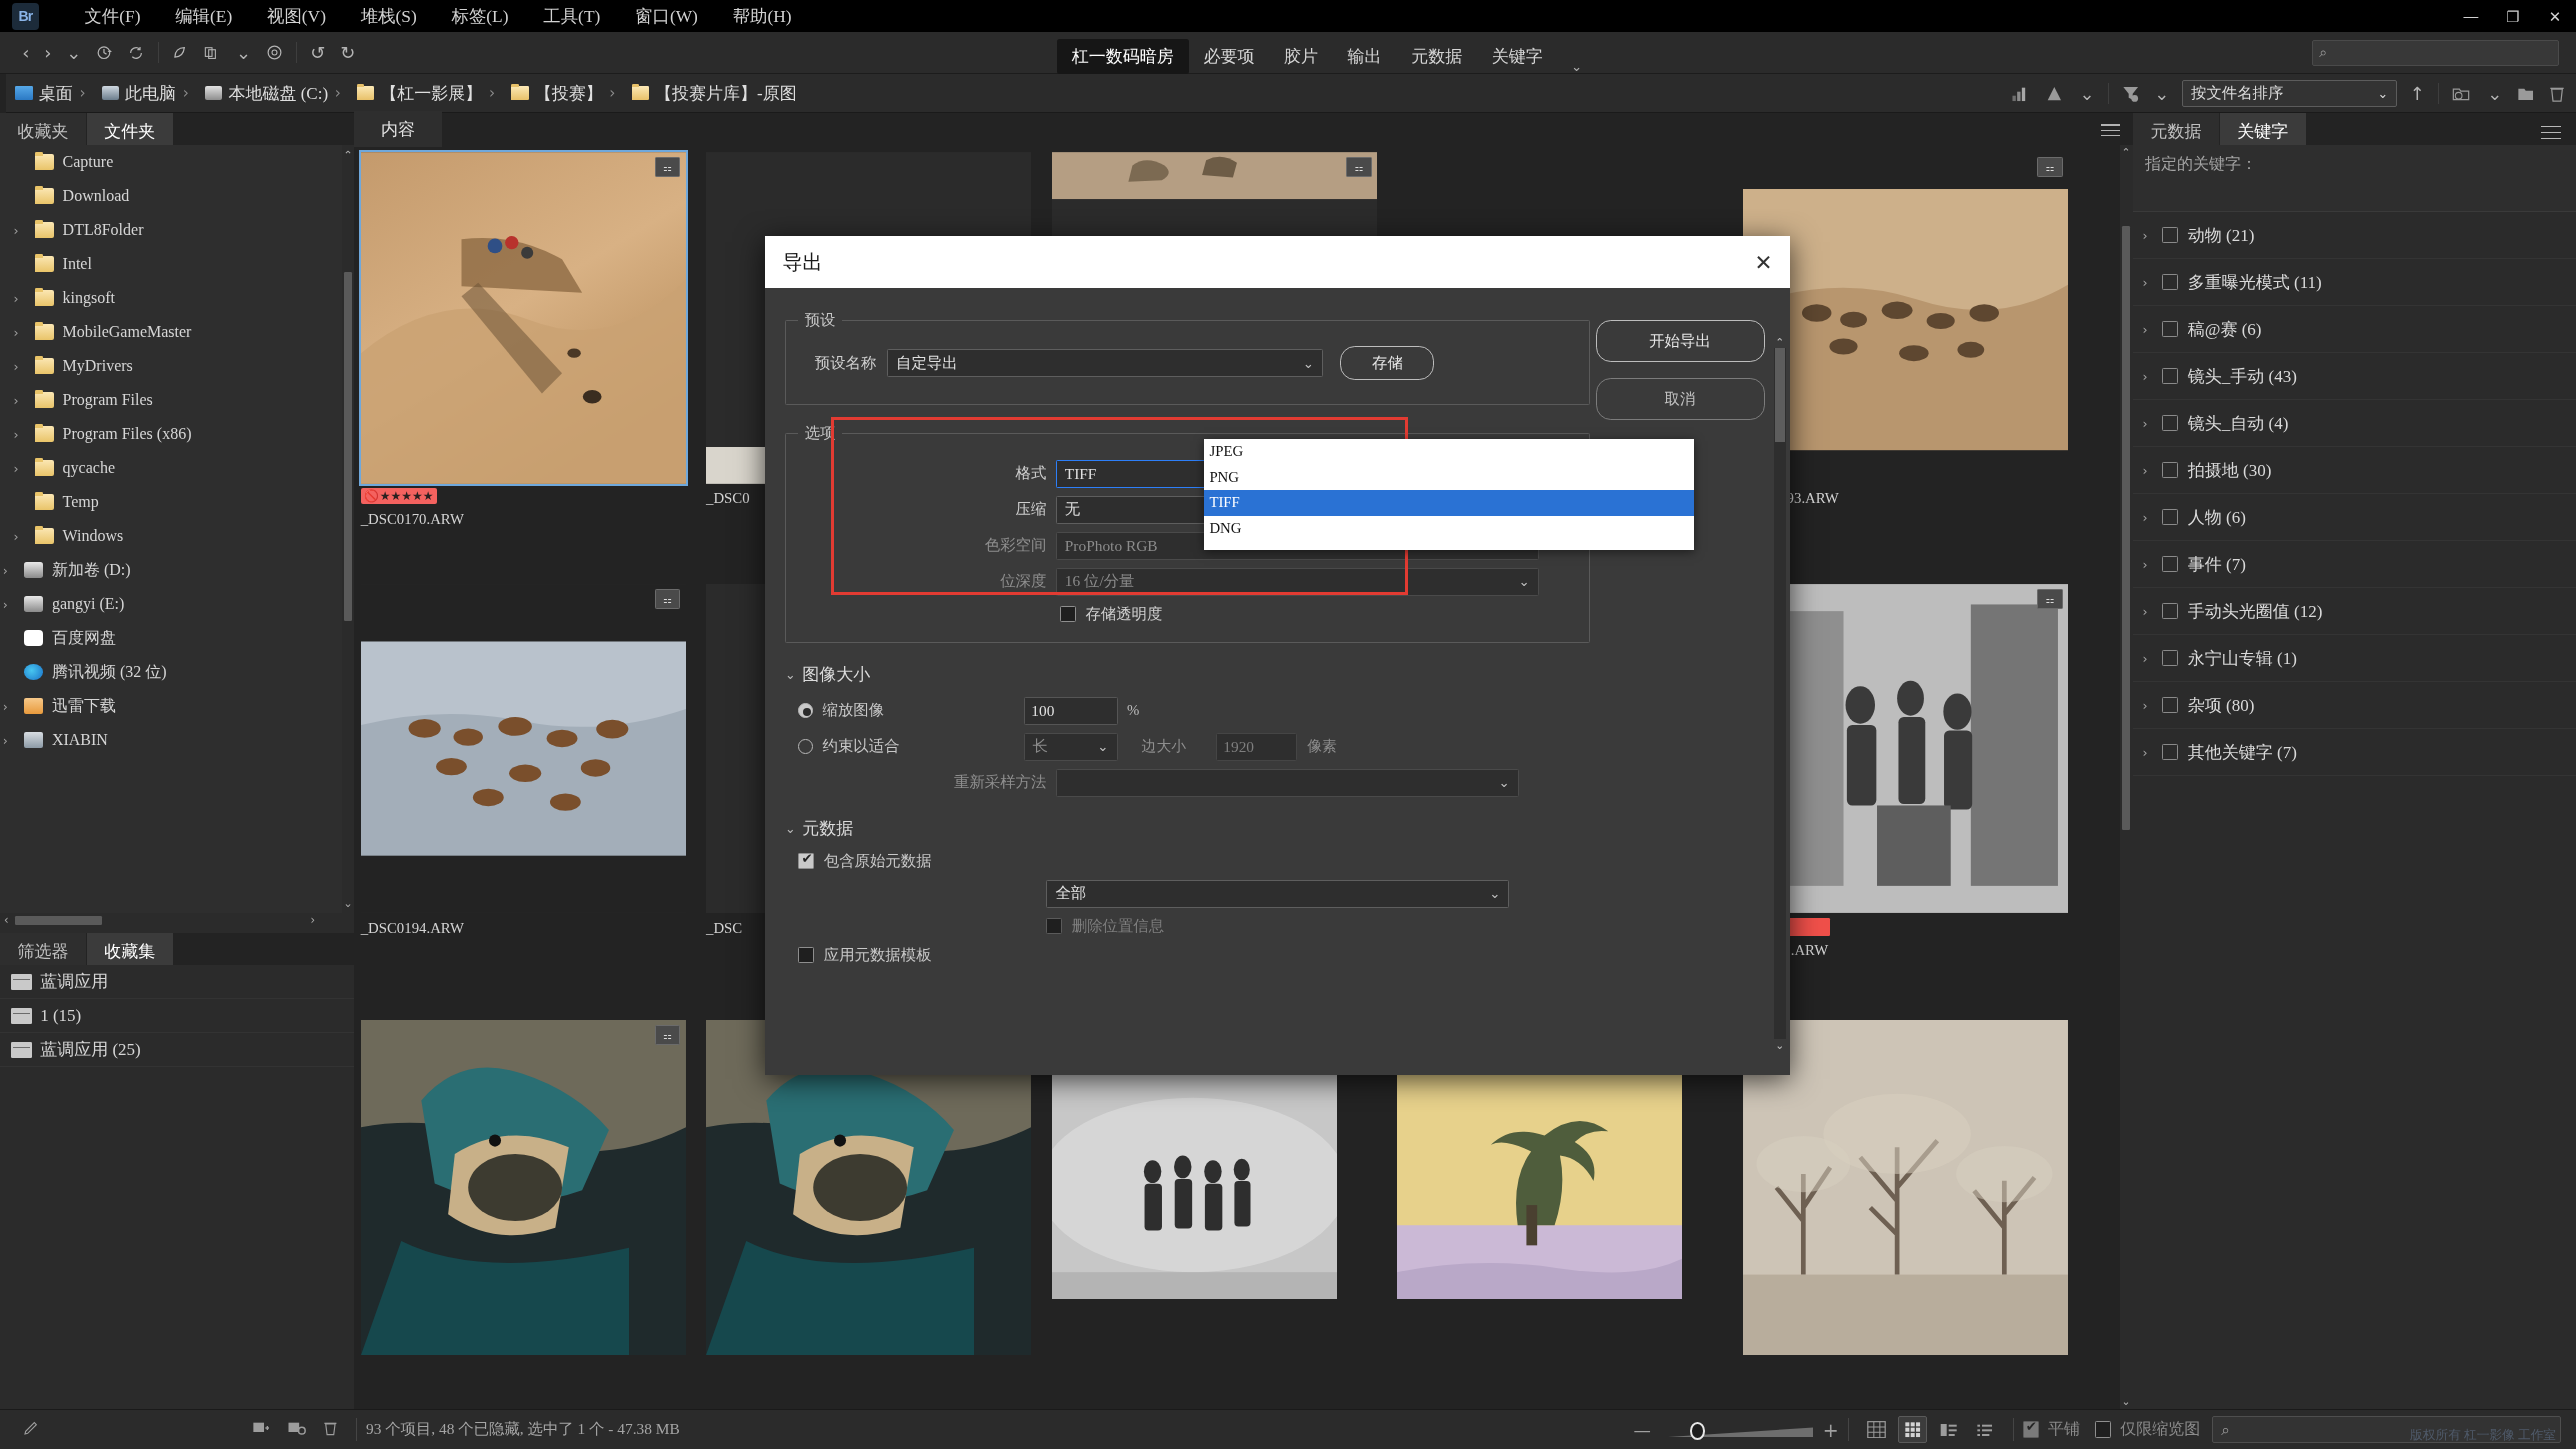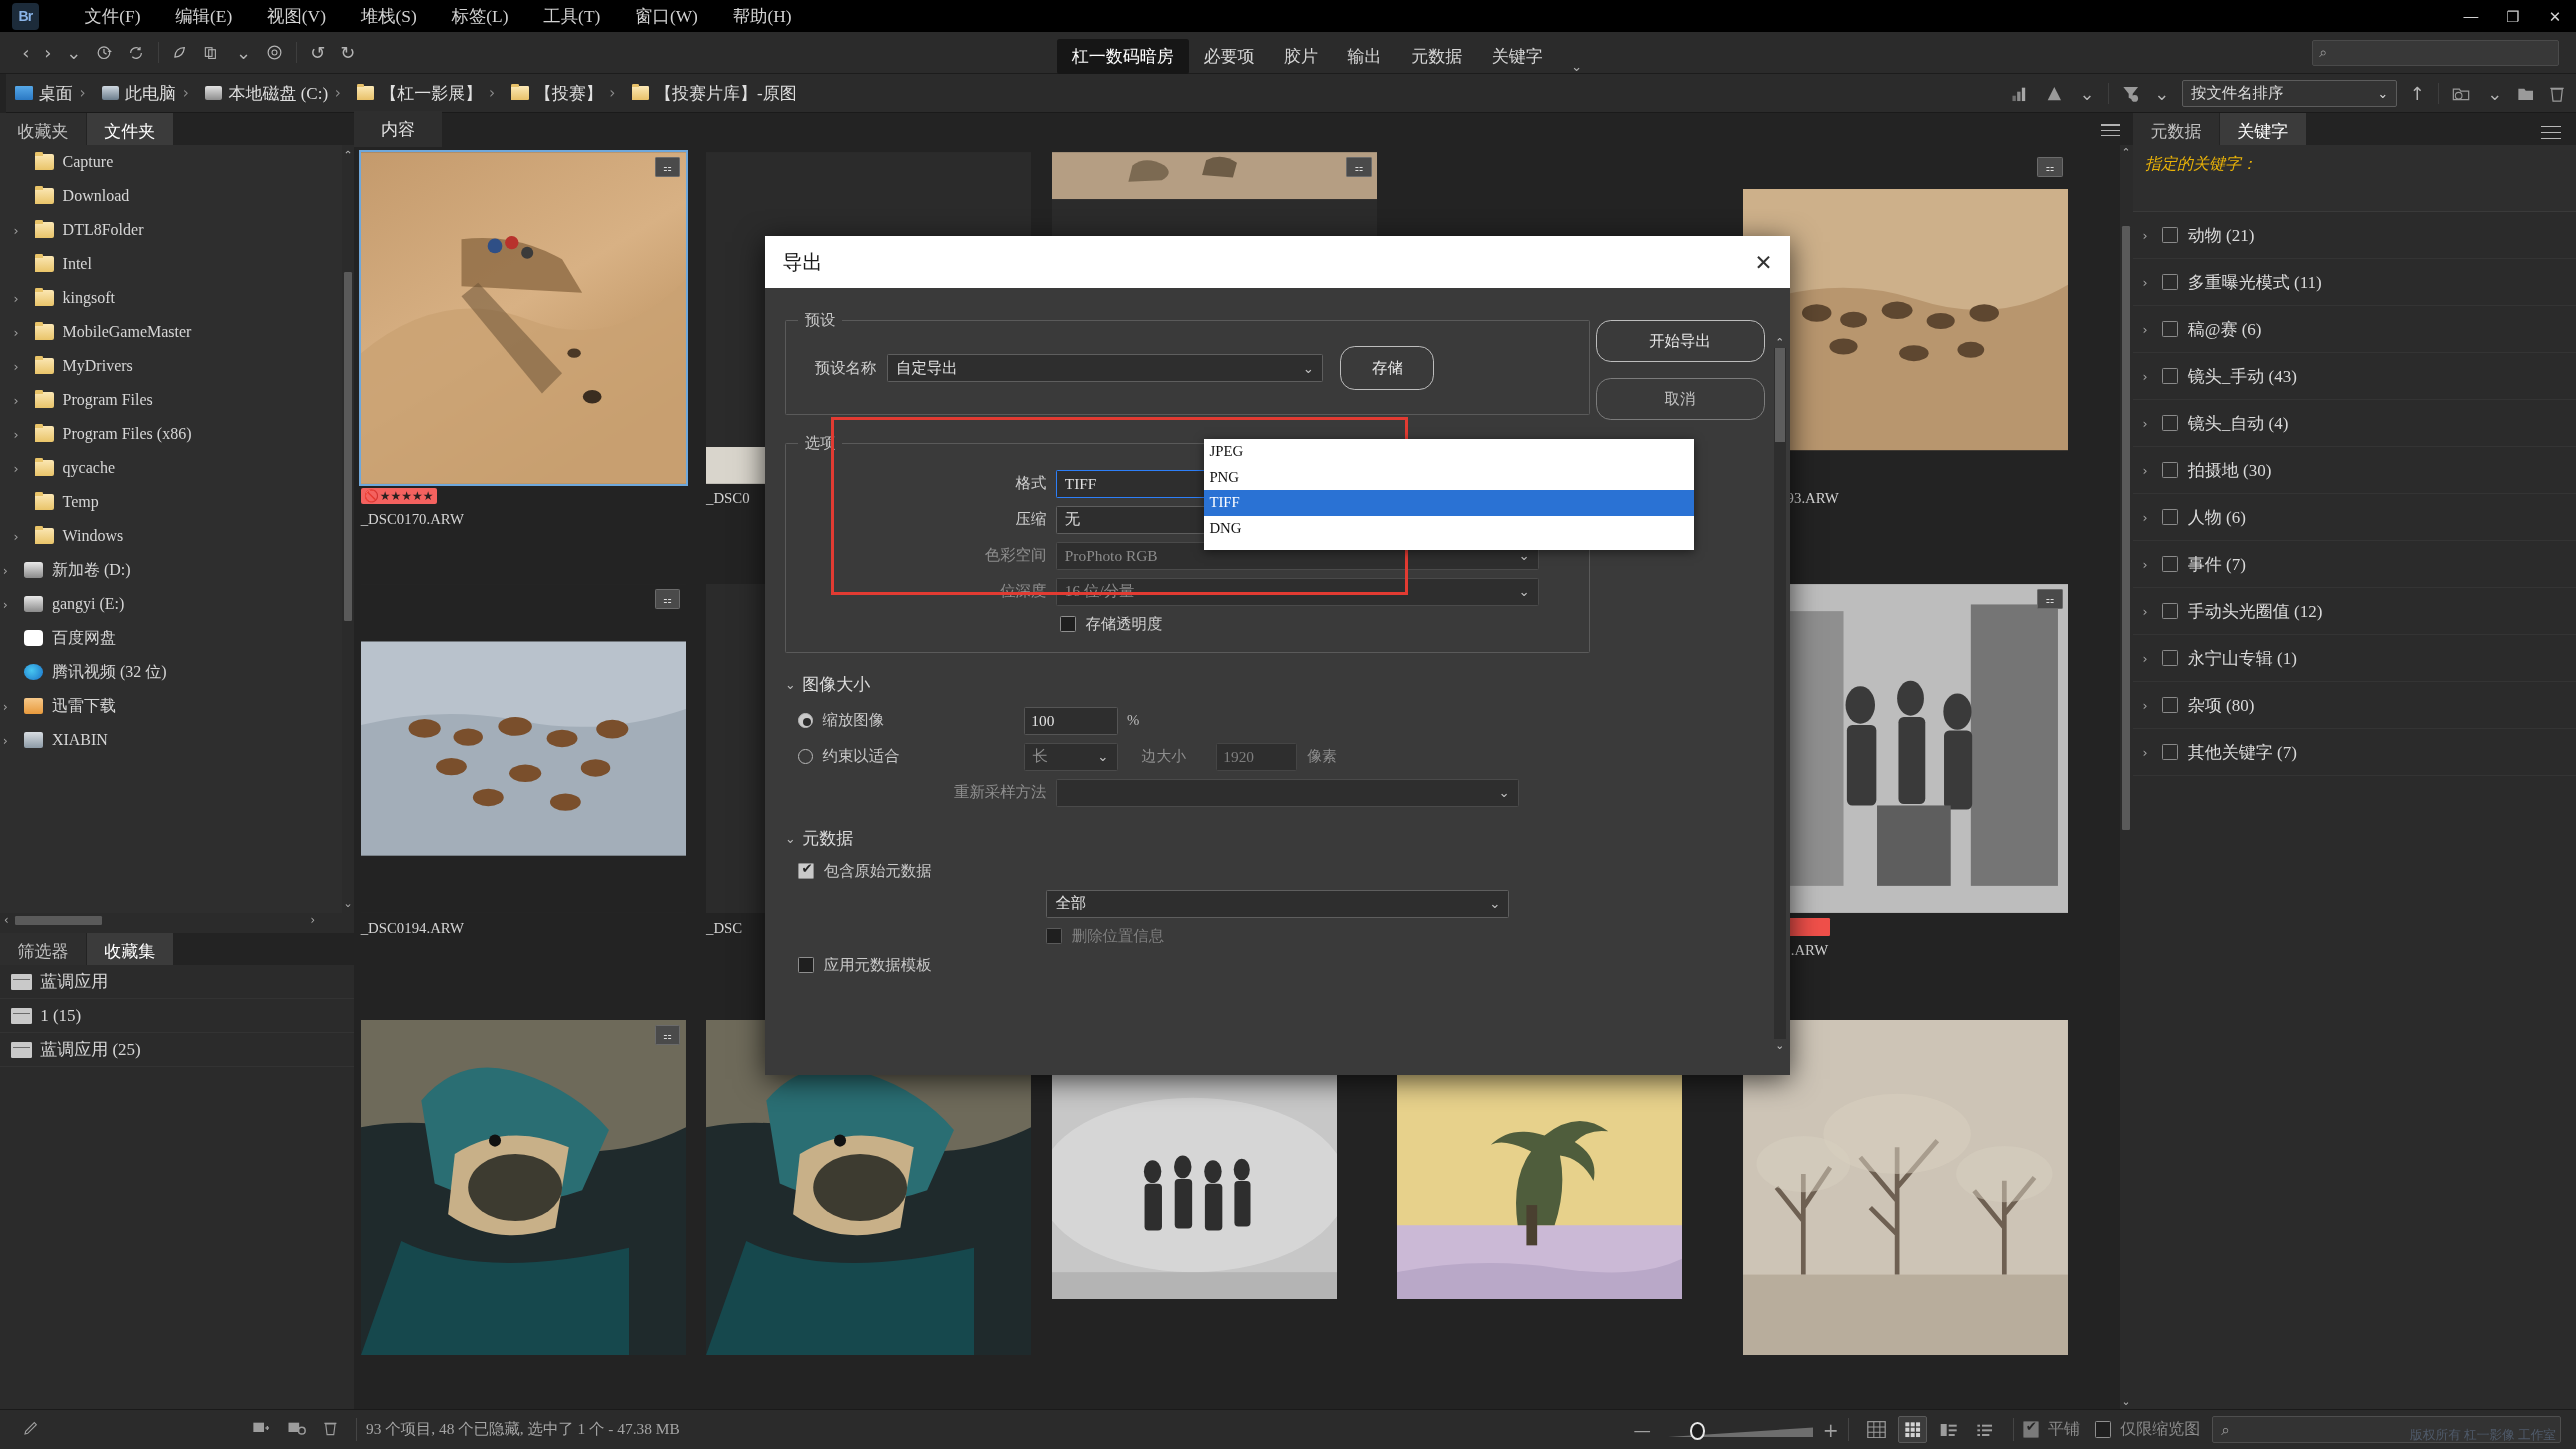--- a/index.html
+++ b/index.html
@@ -211,22 +211,22 @@
   .content-vscroll .thumb {
     position: absolute; top: 81px; left: 2px; width: 8.7px; height: 604px;
     background: #5a5a5a; border-radius: 1.3px;
   }
 
   
   .right-panel {
     position: absolute; top: 113px; left: 2133px; width: 443px; height: 1296px;
     background: #2b2b2b;
   }
-  .kw-assigned { height: 67px; padding: 9.4px 12px; font-size: 16px; color: #eab308;
-                 background: #2e2e2e; border-bottom: 0.7px solid #3a3a3a; font-style: italic; }
+  .kw-assigned { height: 67px; padding: 9.4px 12px; font-size: 16px; color: #a3a3a3;
+                 background: #2e2e2e; border-bottom: 0.7px solid #3a3a3a; }
   .kw-row {
     display: flex; align-items: center; height: 47px; font-size: 17px;
     color: #dadada; padding-left: 9.4px; border-bottom: 0.7px solid #343434;
   }
   .kw-arrow { width: 20px; color: #a4a4a4; font-size: 12.7px;
               font-family:"DejaVu Sans",sans-serif; }
   .kw-chk { width: 16px; height: 16px; border: 1.3px solid #8a8a8a; border-radius: 1.3px;
             margin-right: 9.4px; flex: 0 0 16px; }
   .rp-ham { position: absolute; right: 14.8px; top: 8px; width: 20px; }
   .rp-ham i { display: block; height: 1.3px; background: #b8b8b8; margin: 4.7px 0; }
@@ -1044,21 +1044,21 @@
   <div class="dlg-body">
 
     <div class="fieldset" style="width:805px">
       <span class="fs-legend">预设</span>
       <div class="frow" style="padding:0 0 0 5.4px">
         <div class="flabel" style="width:85px">预设名称</div>
         <div class="fsel" style="width:436px; margin-left:10.7px">
           <span>自定导出</span>
           <span class="cv">⌄</span>
         </div>
-        <div class="btn-round" style="width:94px;height:44px;margin-left:17.4px">
+        <div class="btn-round" style="width:94px;height:34px;margin-left:17.4px">
           <span>存储</span>
         </div>
       </div>
     </div>
 
     <div style="position:absolute; right:25.5px; top:32px">
       <div class="btn-round" style="width:169px;height:42px">
         <span>开始导出</span>
       </div>
       <div class="btn-round dim" style="width:169px;height:42px;margin-top:16px">

